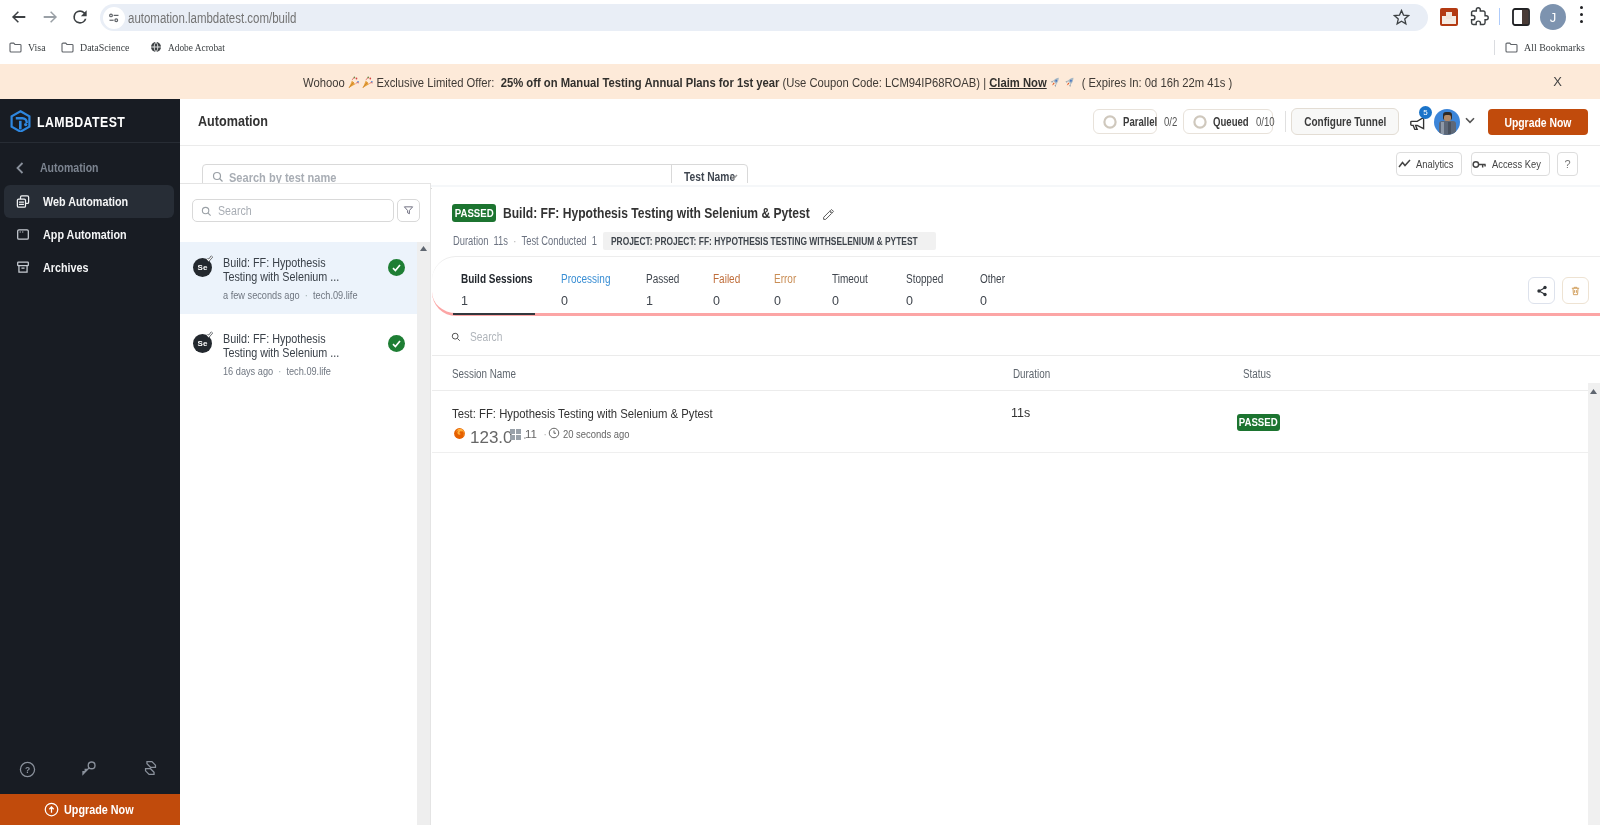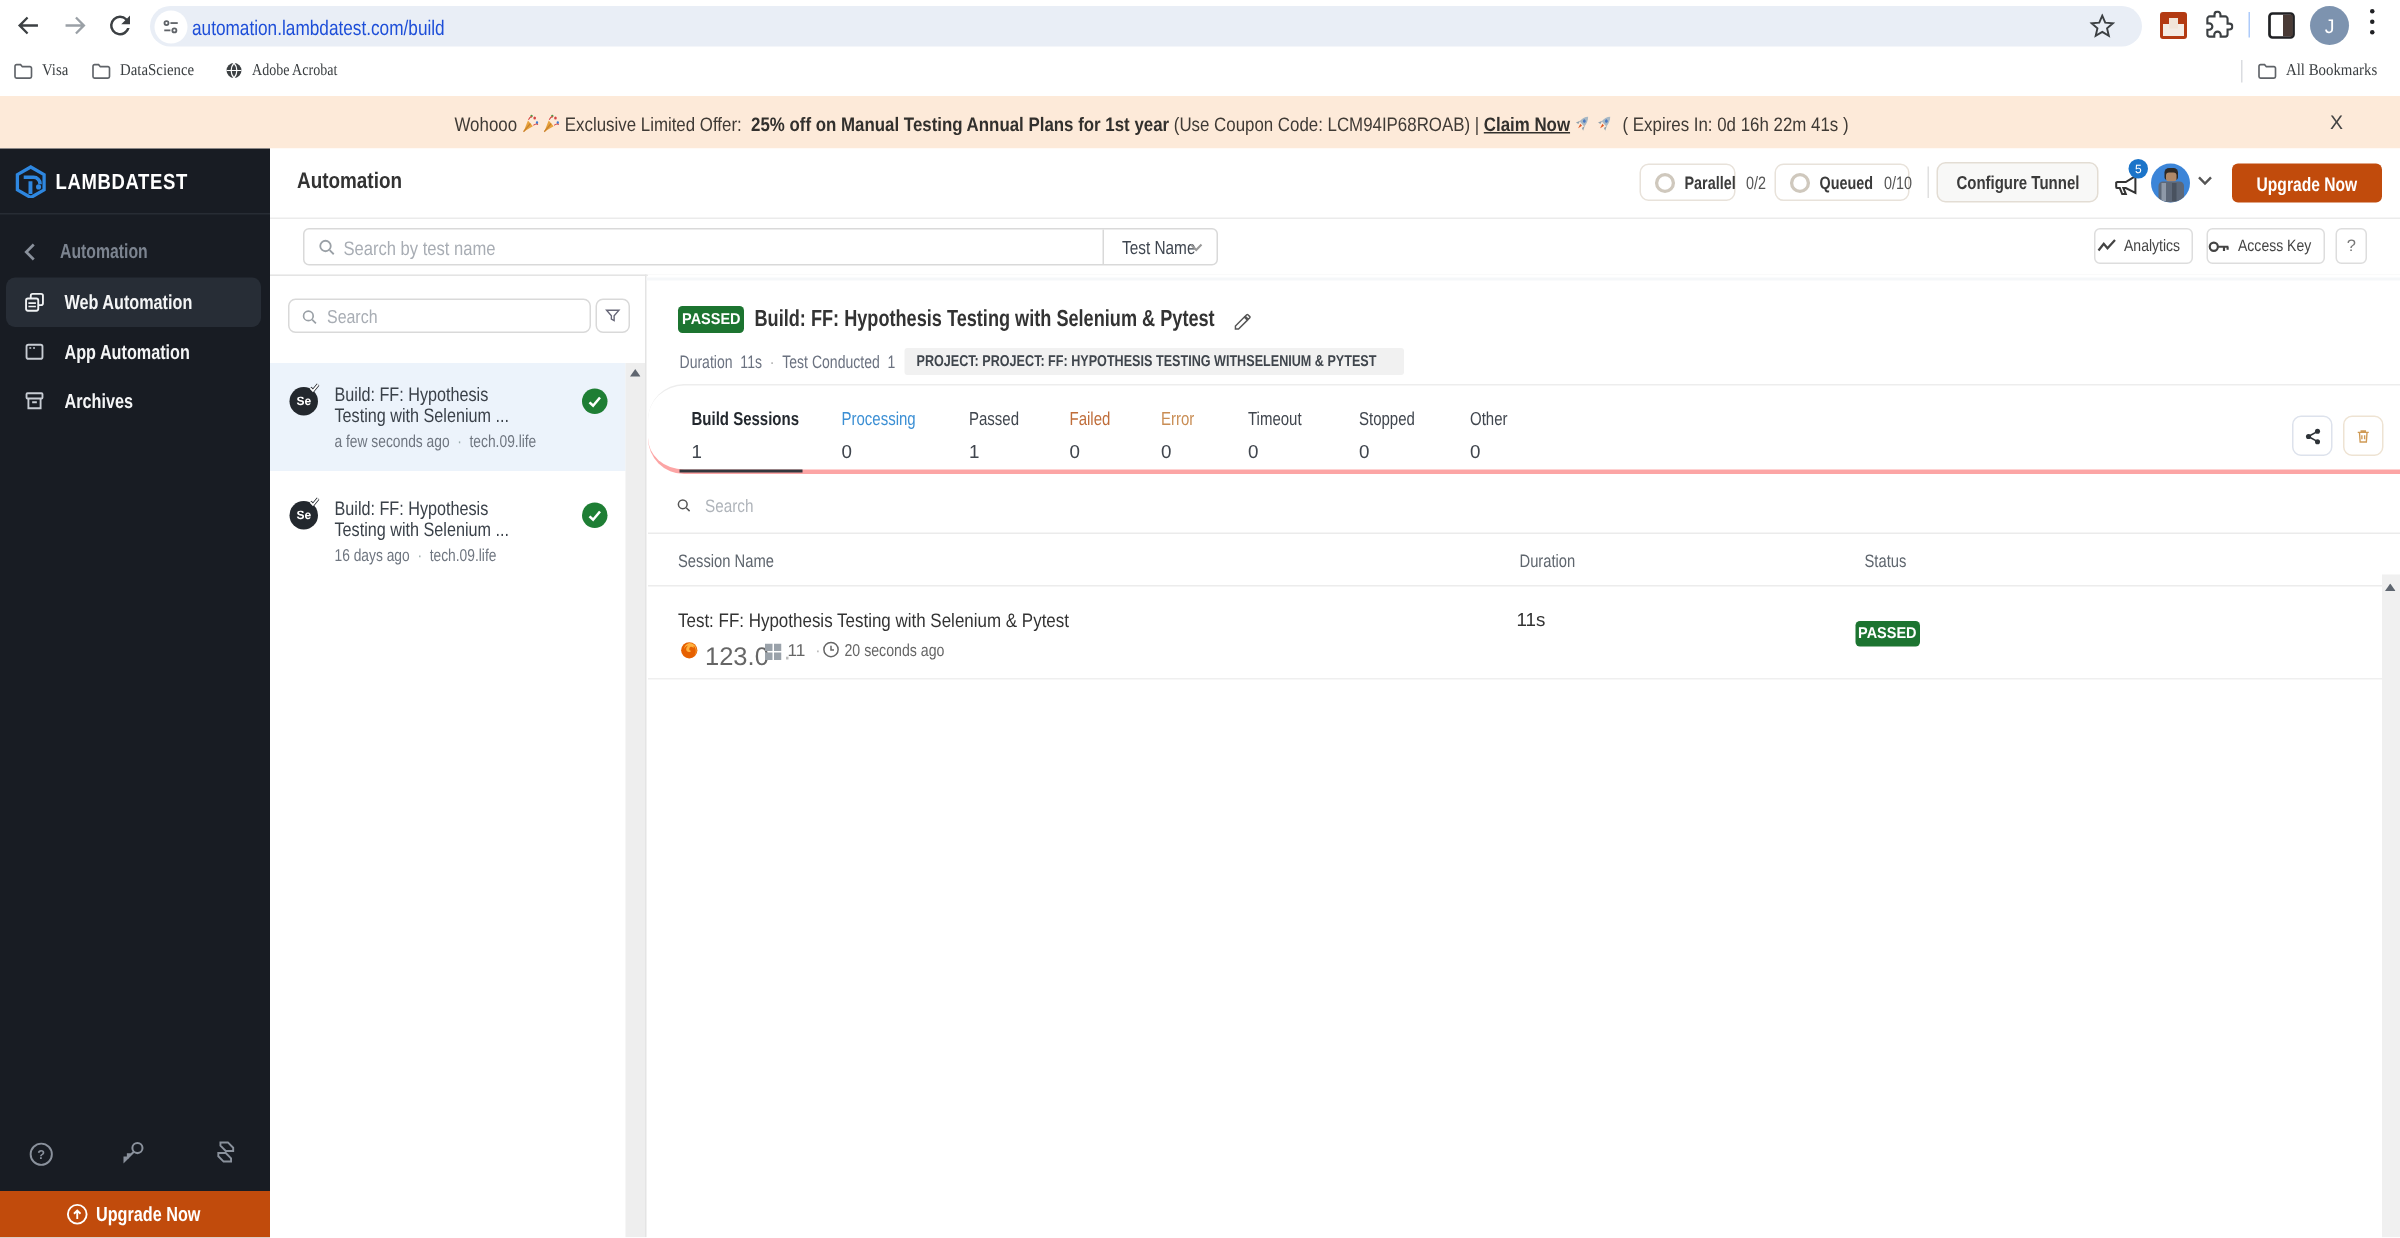--- a/index.html
+++ b/index.html
@@ -7,42 +7,42 @@
 body { font-family:"Liberation Sans", sans-serif; background:#fff; }
 #root { position:relative; width:1600px; height:825px; background:#fff; overflow:hidden; }
 .abs { position:absolute; }
 svg { display:block; }
 .sx { display:inline-block; transform-origin:0 50%; white-space:nowrap; }
 .sxc { display:inline-block; transform-origin:50% 50%; white-space:nowrap; }
 
 #chrome { position:absolute; left:0; top:0; width:1600px; height:64px; background:#fff; }
 #urlpill { position:absolute; left:100px; top:4px; width:1328px; height:27px; background:#e9eef6; border-radius:14px; }
 #urlpill .sitecirc { position:absolute; left:3px; top:2.5px; width:22px; height:22px; background:#fff; border-radius:11px; }
-#urltext { position:absolute; left:28px; top:6px; font-size:14px; color:#1d4ed8; }
+#urltext { position:absolute; left:28px; top:6px; font-size:14px; color:#737373; }
 #bookmarks { position:absolute; left:0; top:34px; width:1600px; height:28px; background:#fff;font-family:Liberation Serif, serif; }
 .bm { position:absolute; top:7px; font-size:11px; color:#3c4043; display:flex; align-items:center; gap:6px; white-space:nowrap; }
 
 #banner { position:absolute; left:0; top:64px; width:1600px; height:35px; background:#fdead9; font-size:13.5px; color:#3f3a35; }
 #banner .in { position:absolute; left:303px; top:11px; white-space:nowrap; }
 #banner b { color:#32302d; }
 #bx { position:absolute; right:38px; top:10px; font-size:13px; color:#444; }
 
 #sidebar { position:absolute; left:0; top:99px; width:180px; height:726px; background:#181c23; }
 .navitem { position:absolute; left:4px; width:170px; height:33px; border-radius:6px; display:flex; align-items:center; color:#f4f5f6; font-weight:bold; font-size:13.5px; }
 .navitem .ic { width:16px; margin-left:11px; margin-right:12px; }
 #upbar { position:absolute; left:0; top:695px; width:180px; height:31px; background:#c14b0c; color:#fff; font-weight:bold; font-size:13.5px; }
 
 #apphead { position:absolute; left:180px; top:99px; width:1420px; height:47px; background:#fff; border-bottom:1px solid #ebebeb; }
 #apptitle { position:absolute; left:18px; top:13px; font-size:15px; font-weight:bold; color:#333; }
 .chip { position:absolute; top:10px; height:25px; border:1px solid #e8e2da; border-radius:6px; display:flex; align-items:center; font-size:12px; color:#3b3b3b; background:#fff; }
 .btn { position:absolute; border:1px solid #e3ddd4; border-radius:6px; background:#f8f8f7; display:flex; align-items:center; justify-content:center; font-size:12.5px; font-weight:bold; color:#3b3b3b; }
 #upgbtn { position:absolute; left:1308px; top:10px; width:100px; height:26px; background:#c14b0c; border-radius:4px; color:#fff; font-size:13px; font-weight:bold; display:flex; align-items:center; justify-content:center; }
 
 #searchrow { position:absolute; left:180px; top:146px; width:1420px; height:38px; background:#fff; border-bottom:1px solid #e9e9e9; }
-#bigsearch { position:absolute; left:22px; top:6px; width:610px; height:25px; border:1px solid #d9d9d9; border-radius:4px; background:#fff; }
+#bigsearch { position:absolute; left:22px; top:18px; width:546px; height:25px; border:1px solid #d9d9d9; border-radius:4px; background:#fff;font-weight:bold; }
 #bigsearch .ph { position:absolute; left:26px; top:5px; font-size:13px; color:#a8adb4; }
 #bigsearch .dd { position:absolute; right:0; top:0; width:76px; height:23px; border-left:1px solid #d9d9d9; font-size:12.5px; color:#3f4650; display:flex; align-items:center; white-space:nowrap; }
 .smbtn { position:absolute; top:6px; height:24px; border:1px solid #ddd; border-radius:4px; background:#fff; display:flex; align-items:center; justify-content:center; font-size:11px; color:#444; white-space:nowrap; }
 
 #listpanel { position:absolute; left:180px; top:183px; width:251px; height:642px; background:#fff; border-right:1px solid #e4e4e4; }
 #listsearch { position:absolute; left:12px; top:16px; width:202px; height:23px; border:1px solid #d9d9d9; border-radius:5px; }
 #filterbtn { position:absolute; left:217px; top:16px; width:23px; height:23px; border:1px solid #d9d9d9; border-radius:5px; display:flex; align-items:center; justify-content:center; }
 .buildcard { position:absolute; left:0; width:237px; }
 .bc-title { position:absolute; left:43px; top:14px; width:160px; font-size:13px; font-weight:normal; color:#3a4149; line-height:13.5px; }
 .bc-meta { position:absolute; left:43px; top:47px; font-size:11.5px; color:#6f7680; white-space:nowrap; }

